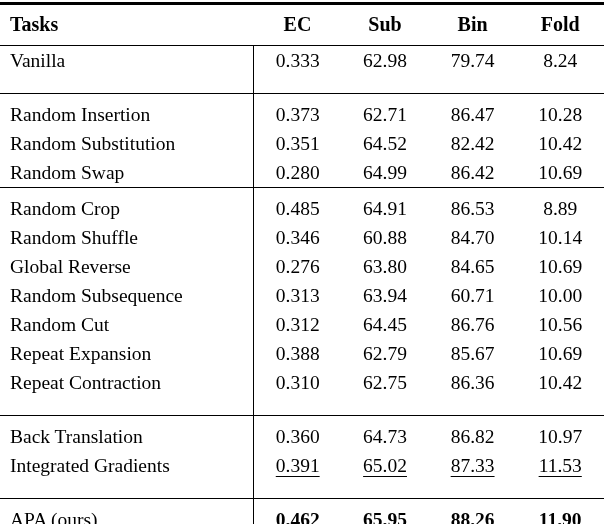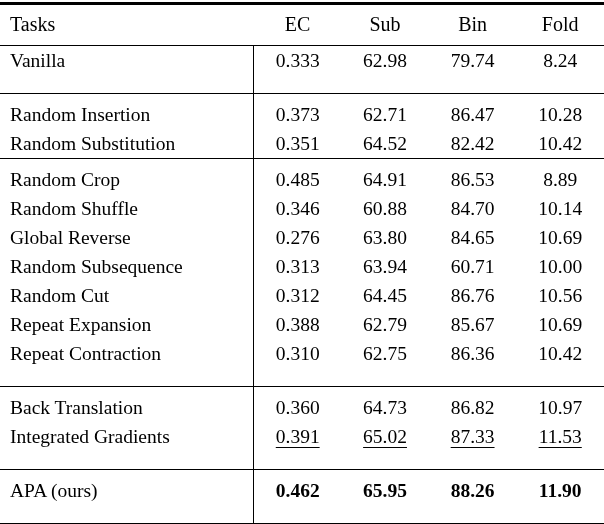--- a/index.html
+++ b/index.html
@@ -23,21 +23,21 @@
     border-collapse: collapse;
     table-layout: fixed;
     font-size: 20px;
     border-top: 3px solid #000;
     border-bottom: 3px solid #000;
   }
   col.c-tasks { width: 42%; }
   col.c-num   { width: 14.5%; }
 
   thead th {
-    font-weight: normal;
+    font-weight: bold;
     text-align: center;
     padding: 8px 0 9px 0;
     border-bottom: 1.5px solid #000;
   }
   thead th.tasks-h {
     text-align: left;
     padding-left: 10px;
   }
 
   tbody td {
@@ -96,20 +96,27 @@
           <td><span>62.71</span></td>
           <td><span>86.47</span></td>
           <td><span>10.28</span></td>
         </tr>
         <tr>
           <td class="task-cell">Random Substitution</td>
           <td class="bar"><span>0.351</span></td>
           <td><span>64.52</span></td>
           <td><span>82.42</span></td>
           <td><span>10.42</span></td>
+        </tr>
+        <tr>
+          <td class="task-cell">Random Swap</td>
+          <td class="bar"><span>0.280</span></td>
+          <td><span>64.99</span></td>
+          <td><span>86.42</span></td>
+          <td><span>10.69</span></td>
         </tr>
         <tr class="section-start">
           <td class="task-cell">Random Crop</td>
           <td class="bar"><span>0.485</span></td>
           <td><span>64.91</span></td>
           <td><span>86.53</span></td>
           <td><span>8.89</span></td>
         </tr>
         <tr>
           <td class="task-cell">Random Shuffle</td>

